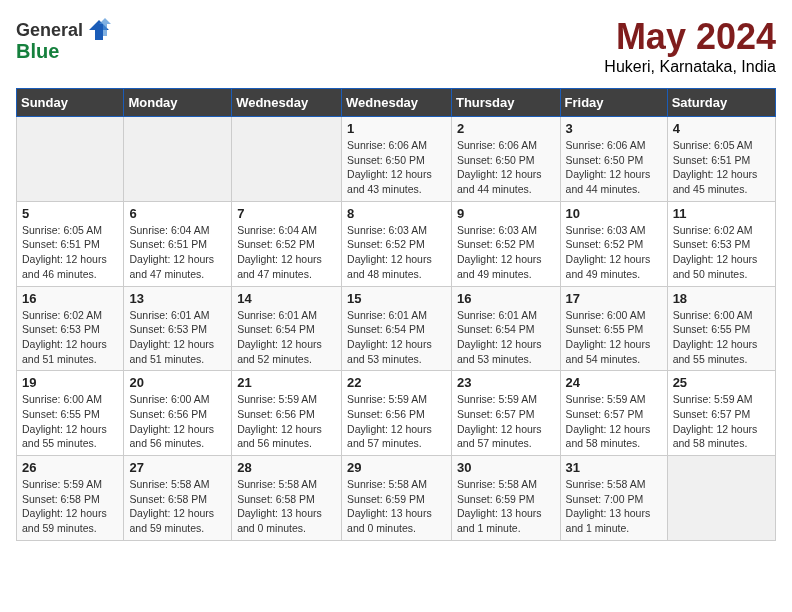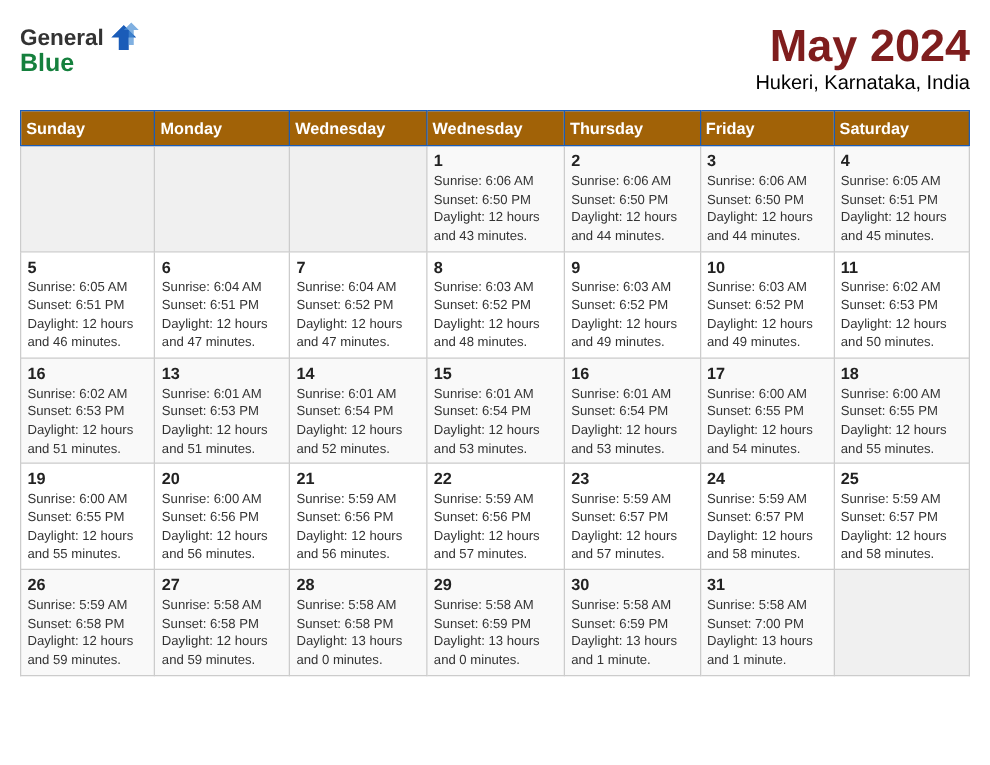--- a/index.html
+++ b/index.html
@@ -46,21 +46,21 @@
     .subtitle {
       font-size: 16px;
       color: #000000;
     }
     .calendar {
       width: 100%;
       border-collapse: collapse;
       font-size: 11px;
     }
     .calendar thead th {
-      background-color: #a16207;
+      background-color: #404040;
       color: #fff;
       padding: 6px 4px;
       text-align: left;
       font-size: 13px;
       font-weight: bold;
       border: 1px solid #1a5cb8;
     }
     .calendar tbody td {
       border: 1px solid #ccc;
       vertical-align: top;

